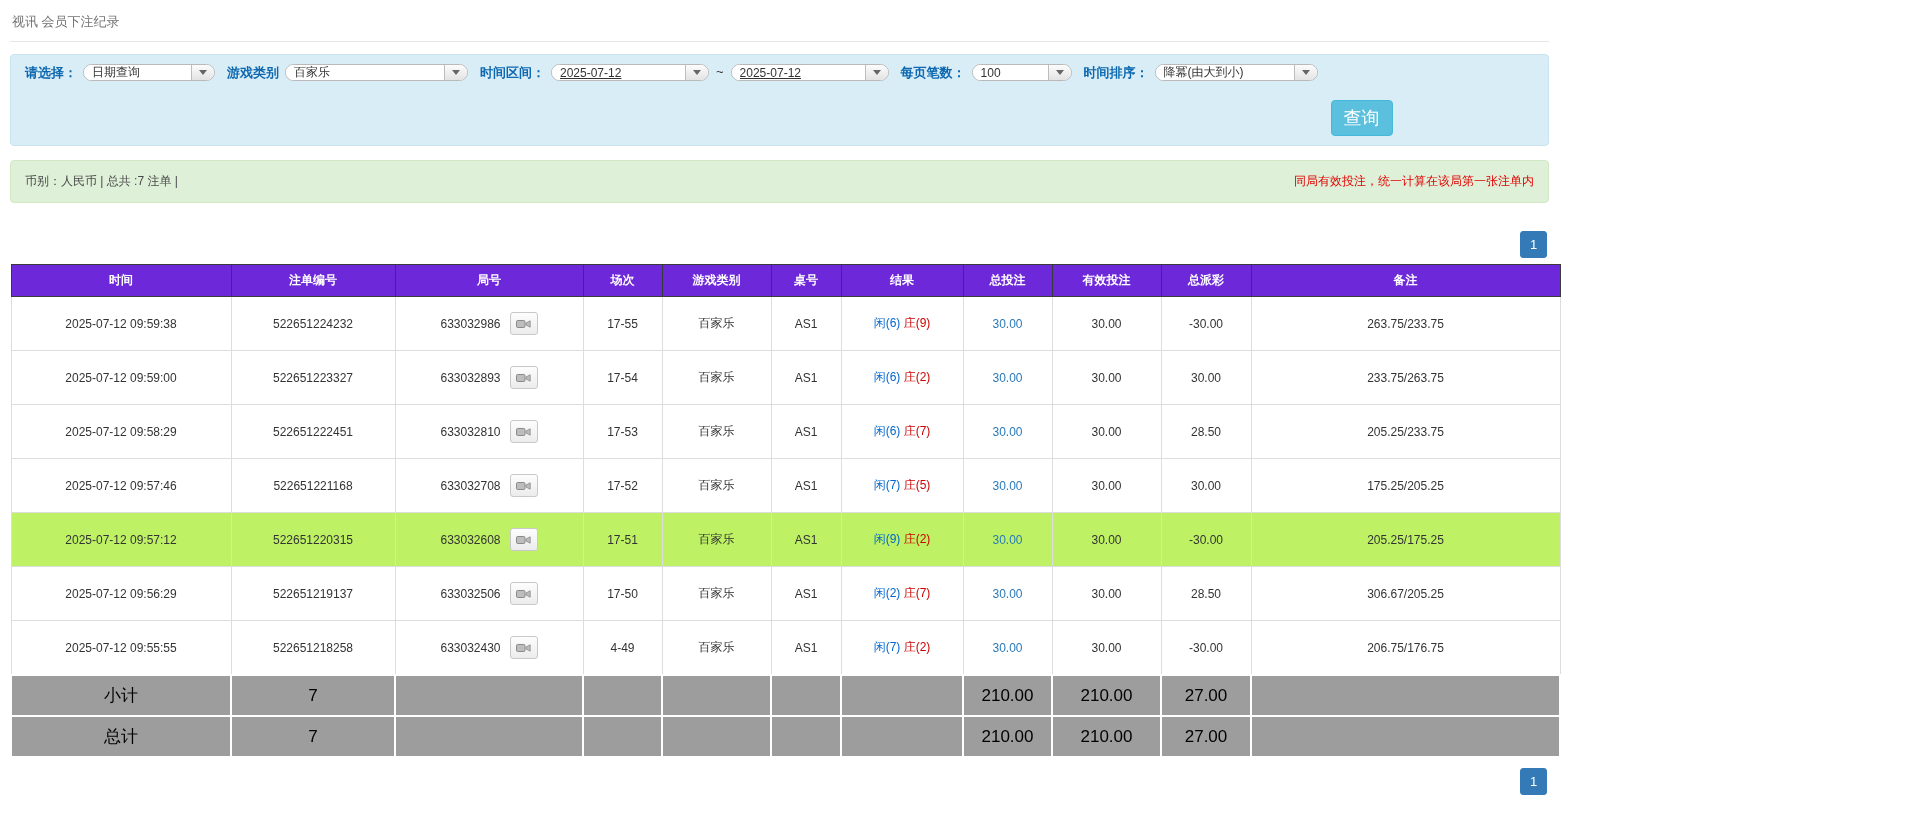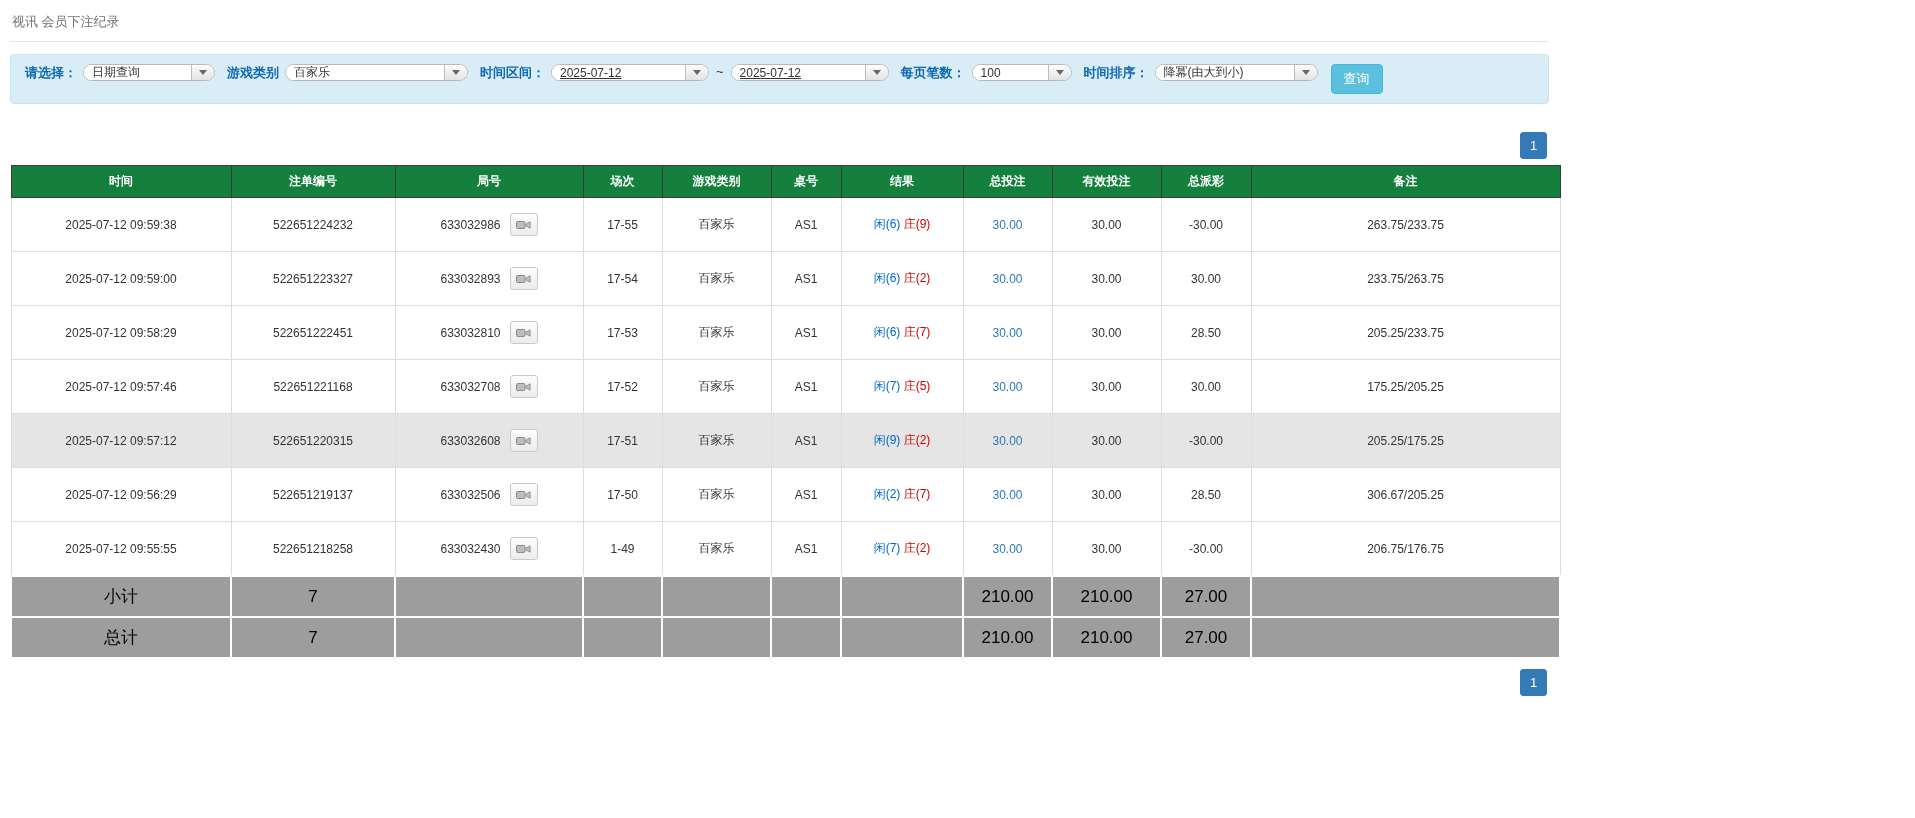--- a/index.html
+++ b/index.html
@@ -54,22 +54,22 @@
   }
   .w-query { width: 132px; }
   .w-game  { width: 183px; }
   .w-date  { width: 158px; text-decoration: underline; }
   .w-size  { width: 100px; }
   .w-sort  { width: 163px; }
   .tilde { margin: 0 7px; color: #333; }
   .search-btn {
     margin-left: 13px;
     background: #5bc0de; border: 1px solid #46b8da;
-    color: #fff; font-size: 13px; font-family: inherit;
-    padding: 5px 12px; border-radius: 4px; cursor: pointer;
+    color: #fff; font-size: 18px; font-family: inherit;
+    padding: 5px 12px; border-radius: 4px; cursor: pointer; margin-top: 36px;
   }
 
   
   .info-bar {
     margin-top: 14px;
     background: #dff0d8; border: 1px solid #d2e8c2;
     border-radius: 4px;
     padding: 12px 14px;
     display: flex; justify-content: space-between; align-items: center;
     font-size: 12px; color: #4a4a4a;
@@ -86,32 +86,32 @@
     min-width: 27px; height: 27px;
     border-radius: 3px; cursor: pointer;
   }
 
   
   table.grid {
     width: 100%; border-collapse: collapse;
     font-size: 12px; text-align: center; table-layout: fixed;
   }
   .grid thead th {
-    background: #15803d; color: #fff;
+    background: #6d28d9; color: #fff;
     font-weight: bold; font-size: 12px;
     padding: 7px 4px;
     border: 1px solid #3a3a3a;
   }
   .grid tbody td {
     border: 1px solid #ddd;
     padding: 15px 4px;
     background: #fff; color: #333;
     overflow: hidden;
   }
-  .grid tbody tr.highlight td { background: #e5e5e5; }
+  .grid tbody tr.highlight td { background: #bef264; }
   .res-player { color: #0066cc; }
   .res-banker { color: #cc0000; }
   .bet-link { color: #2a7ab9; text-decoration: none; cursor: pointer; }
   .neg { color: #e00000; }
   .round-wrap { display: inline-flex; align-items: center; gap: 9px; text-align: center; }
   .video-btn {
     width: 28px; height: 23px;
     border: 1px solid #c9c9c9; border-radius: 3px;
     background: linear-gradient(#fdfdfd, #ececec);
     display: inline-flex; align-items: center; justify-content: center;
@@ -189,20 +189,24 @@
     <span class="combo w-sort">
       <input readonly="" value="降冪(由大到小)" style="">
       <span class="combo-arrow">
           <i class="caret"></i>
         </span>
     </span>
 
     <button class="search-btn">查询</button>
   </div>
 
+  <div class="info-bar">
+    <span>币别：人民币 | 总共 :7 注单 |</span>
+    <span class="warn">同局有效投注，统一计算在该局第一张注单内</span>
+  </div>
 
   <div class="pager top">
     <button class="page-btn">1</button>
   </div>
 
   <table class="grid">
     <colgroup>
       <col class="c-time">
         <col class="c-betid">
         <col class="c-round">
@@ -362,21 +366,21 @@
           <td>522651218258</td>
           <td><span class="round-wrap">
               <span>633032430</span>
               <button class="video-btn">
                 <svg width="15" height="12" viewBox="0 0 15 12">
                   <rect x="0.5" y="2.5" width="8.5" height="7" rx="1.2" fill="#bdbdbd" stroke="#8a8a8a"></rect>
                   <path d="M10 5 L14.2 2.8 V9.2 L10 7 Z" fill="#bdbdbd" stroke="#8a8a8a" stroke-width="0.8"></path>
                 </svg>
               </button>
             </span></td>
-          <td>1-49</td>
+          <td>4-49</td>
           <td>百家乐</td>
           <td>AS1</td>
           <td><span class="res-player">闲(7)</span> <span class="res-banker">庄(2)</span></td>
           <td><a class="bet-link">30.00</a></td>
           <td>30.00</td>
           <td class="neg">-30.00</td>
           <td>206.75/176.75</td>
         </tr>
       </tbody>
     <tfoot>

